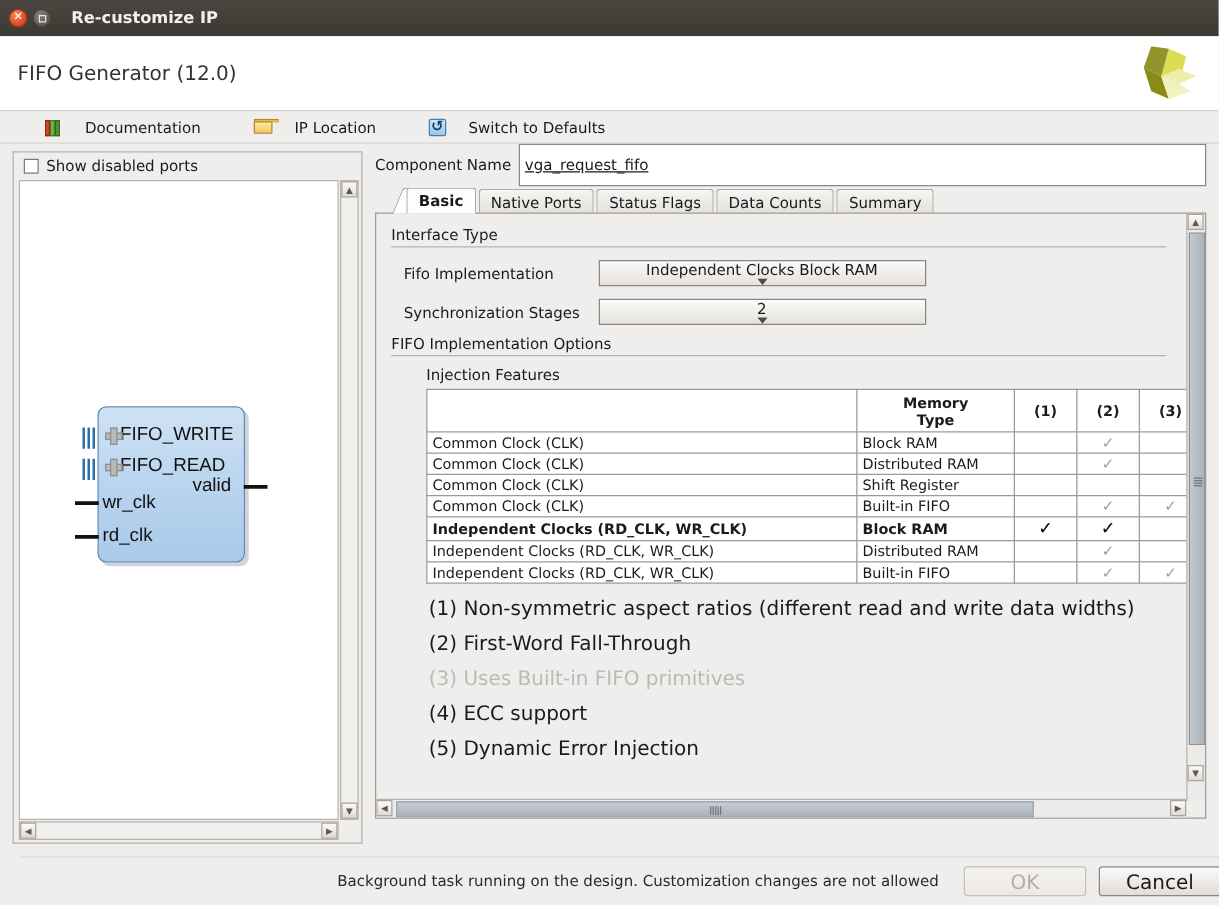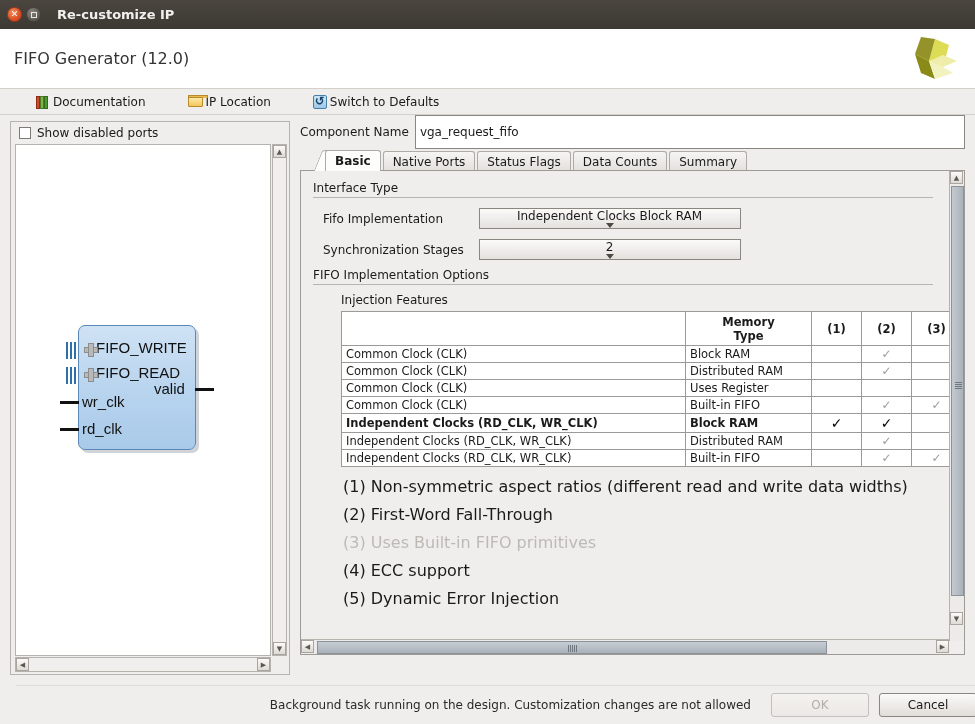--- a/index.html
+++ b/index.html
@@ -60,21 +60,21 @@
   
   .toolbar {
     height: 27px;
     background: #efeeec;
     border-top: 1px solid #d4d1cd;
     border-bottom: 1px solid #d4d1cd;
     display: flex; align-items: center;
     padding: 0 8px;
     gap: 14px;
   }
-  .tb-item { display: flex; align-items: center; gap: 3px; cursor: default; padding-left: 28px; }
+  .tb-item { display: flex; align-items: center; gap: 18px; cursor: default; padding-left: 28px; }
   .tb-item span.lbl { font-size: 12px; color: #1a1a1a; }
 
   
   .ico-books { width: 14px; height: 14px; position: relative; display:inline-block;}
   .ico-books i { position: absolute; bottom: 0; width: 4px; display: block; }
   .ico-books i.b1 { left: 0;  height: 13px; background: #d04a2a; border: 1px solid #8c2d15; }
   .ico-books i.b2 { left: 4px;height: 13px; background: #7ab648; border: 1px solid #4b7a26; }
   .ico-books i.b3 { left: 8px;height: 13px; background: #4e9c2e; border: 1px solid #346a1c; }
 
   .ico-folder { width: 15px; height: 13px; position: relative; display:inline-block; }
@@ -185,20 +185,21 @@
     width: 665px; height: 554px;
   }
   .comp-row { display:flex; align-items:center; height:22px; gap:6px; }
   .comp-lbl { font-size:12px; }
   .comp-input {
     flex:1; height:21px;
     background:#fff; border:1px solid #8a8682;
     font-size:12px; padding:16px 4px;
     display:flex; align-items:center;
     font-family:"DejaVu Sans", sans-serif;
+    text-decoration:underline;
   }
 
   
   .tabs { display:flex; align-items:flex-end; height:22px; margin-top:6px; padding-left:18px; }
   .tab {
     height:20px; padding:0 9px;
     display:flex; align-items:center;
     font-size:12px;
     background: linear-gradient(to bottom,#f6f5f3,#e3e0dc);
     border:1px solid #aeaaa5; border-bottom:none;
@@ -331,21 +332,21 @@
     width:975px; height:39px;
     background:#efeeec;
     display:flex; align-items:center; justify-content:flex-end;
     padding-right:14px; gap:10px;
     border-top:1px solid #e0ddd9;
   }
   .status-msg { font-size:12px; color:#2a2a2a; margin-right:10px; }
   .btn {
     width:98px; height:24px;
     display:flex;align-items:center;justify-content:center;
-    font-size:12px;
+    font-size:16px;
     background: linear-gradient(to bottom,#fbfaf9,#e1ddd8);
     border:1px solid #8a8682; border-radius:3px;
   }
   .btn.disabled { color:#b2aea9; border-color:#c4c0bb;
     background: linear-gradient(to bottom,#f4f2f0,#ebe8e5); }
 </style>
 </head>
 <body>
 
 <div class="titlebar">
@@ -524,21 +525,21 @@
             </tr>
             <tr>
               <td>Common Clock (CLK)</td>
               <td>Distributed RAM</td>
               <td class="chk"><span class="tick"></span></td>
               <td class="chk"><span class="tick">✓</span></td>
               <td class="chk"><span class="tick"></span></td>
             </tr>
             <tr>
               <td>Common Clock (CLK)</td>
-              <td>Uses Register</td>
+              <td>Shift Register</td>
               <td class="chk"><span class="tick"></span></td>
               <td class="chk"><span class="tick"></span></td>
               <td class="chk"><span class="tick"></span></td>
             </tr>
             <tr>
               <td>Common Clock (CLK)</td>
               <td>Built-in FIFO</td>
               <td class="chk"><span class="tick"></span></td>
               <td class="chk"><span class="tick">✓</span></td>
               <td class="chk"><span class="tick">✓</span></td>

